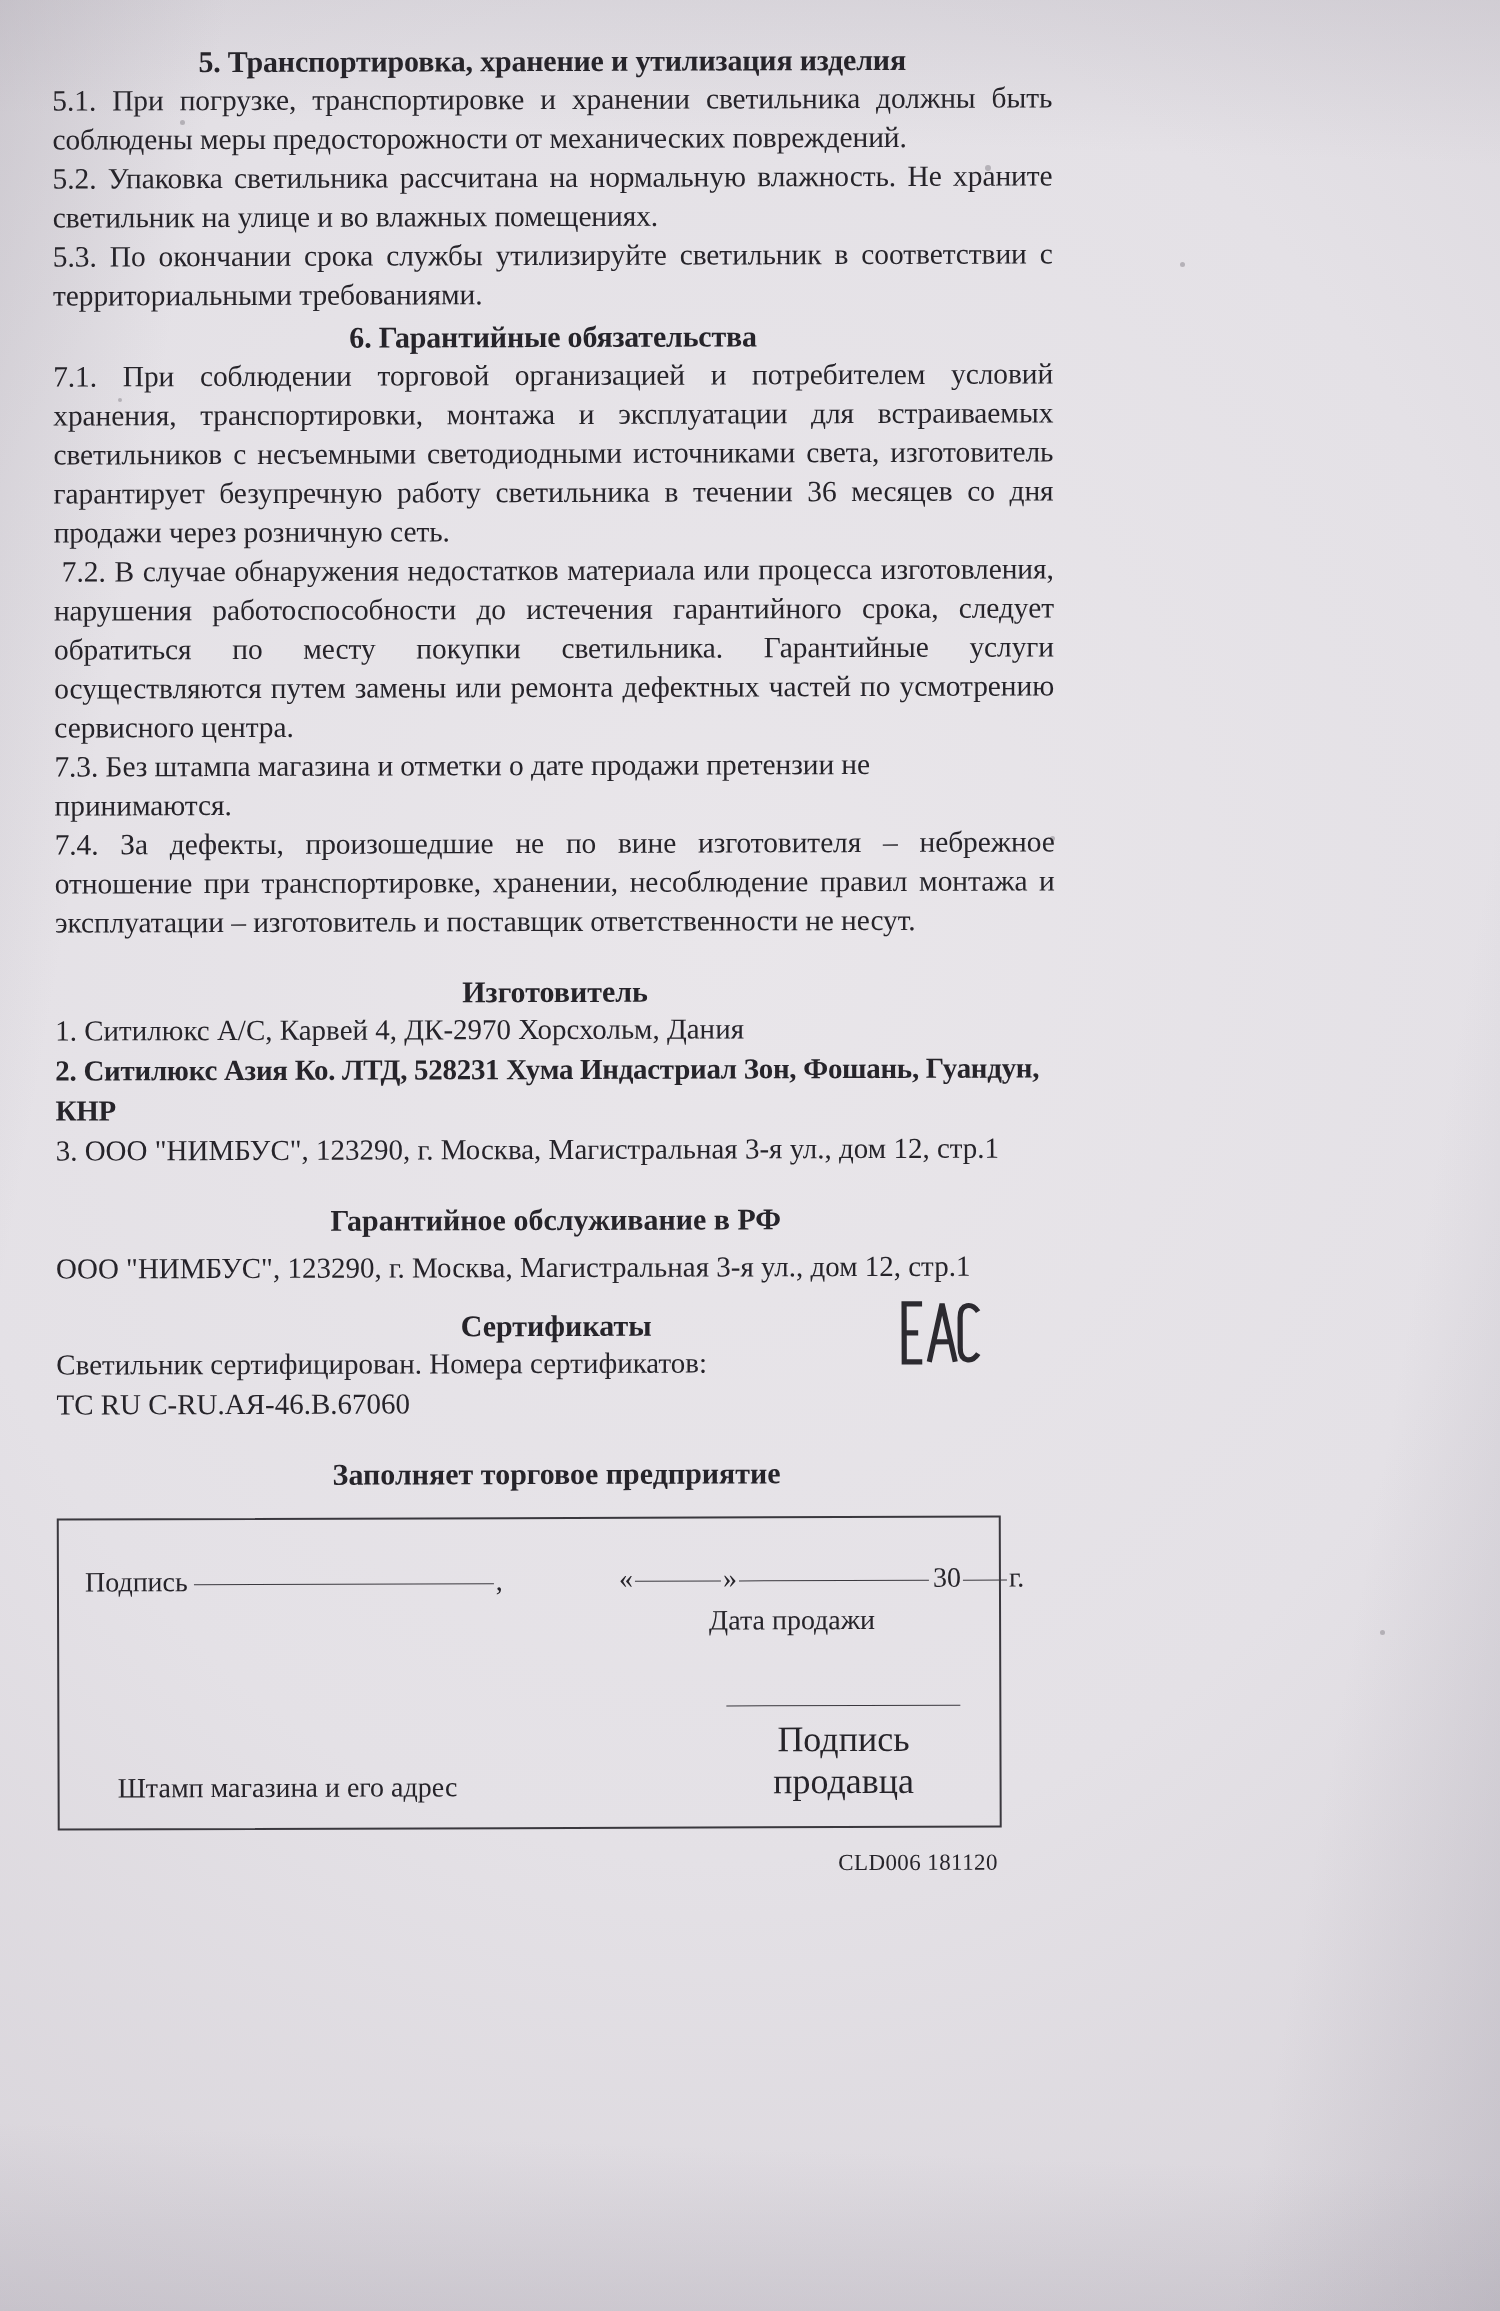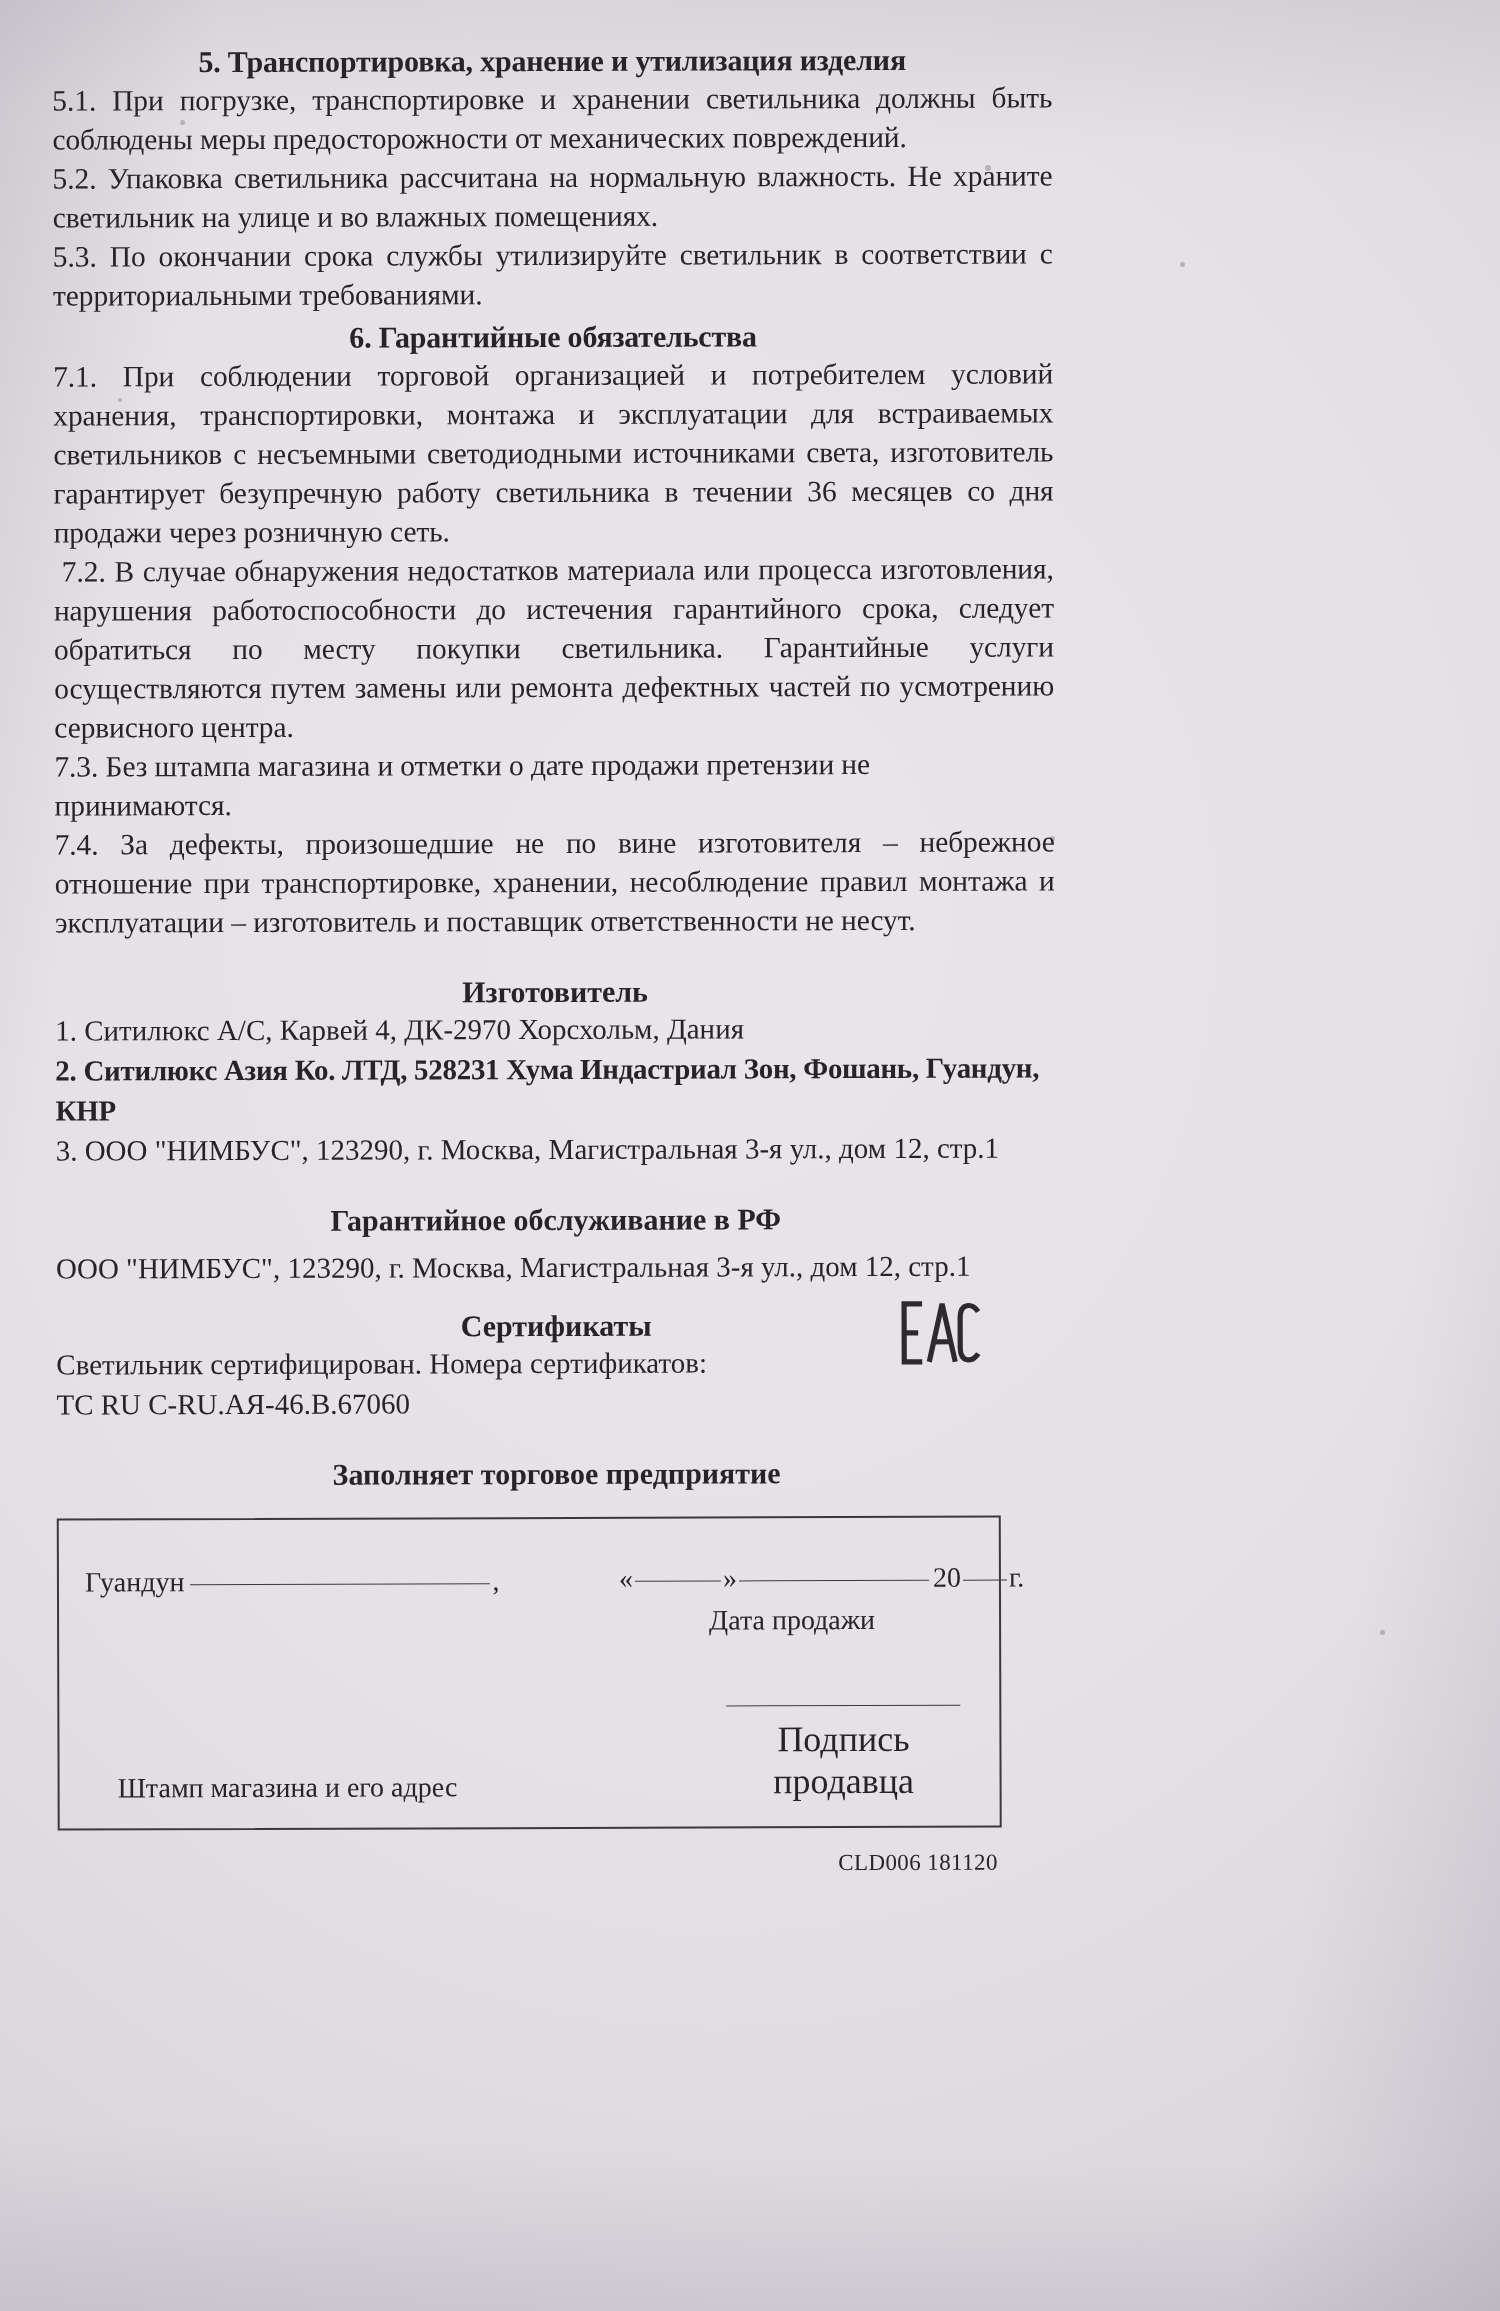--- a/index.html
+++ b/index.html
@@ -258,25 +258,25 @@
       </div>
 
       <div class="block-gap-lg"></div>
 
       <div class="sec-title">Заполняет торговое предприятие</div>
 
       <div class="form-box">
         <div class="form-inner">
 
           <div class="f-art">
-            <span>Гуандун</span><span class="rule"></span><span>,</span>
+            <span>Подпись</span><span class="rule"></span><span>,</span>
           </div>
 
           <div class="f-date">
-            <span>«</span><span class="rule-s"></span><span>»</span><span class="rule-m"></span><span>20</span><span class="rule-xs"></span><span>г.</span>
+            <span>«</span><span class="rule-s"></span><span>»</span><span class="rule-m"></span><span>30</span><span class="rule-xs"></span><span>г.</span>
           </div>
 
           <div class="f-date-label">Дата продажи</div>
 
           <div class="f-stamp">Штамп магазина и его адрес</div>
 
           <div class="f-sign">
             <span class="sig-rule"></span>
             <span>Подпись продавца</span>
           </div>

